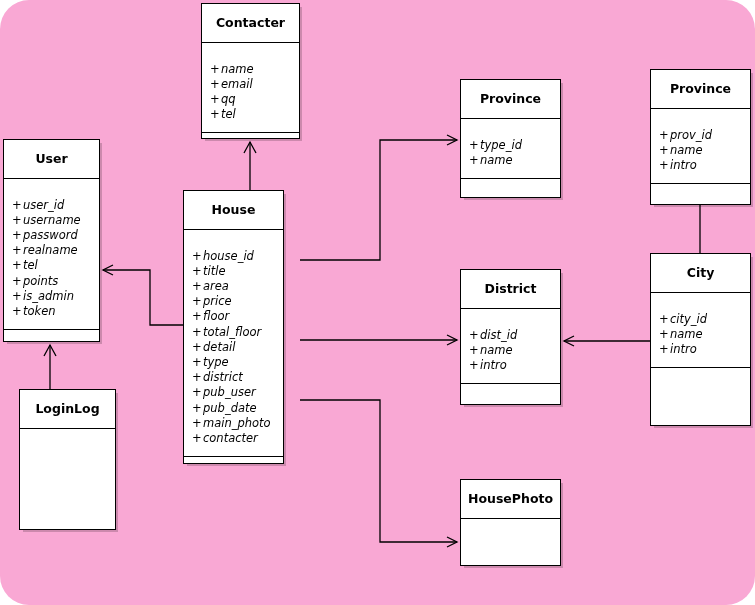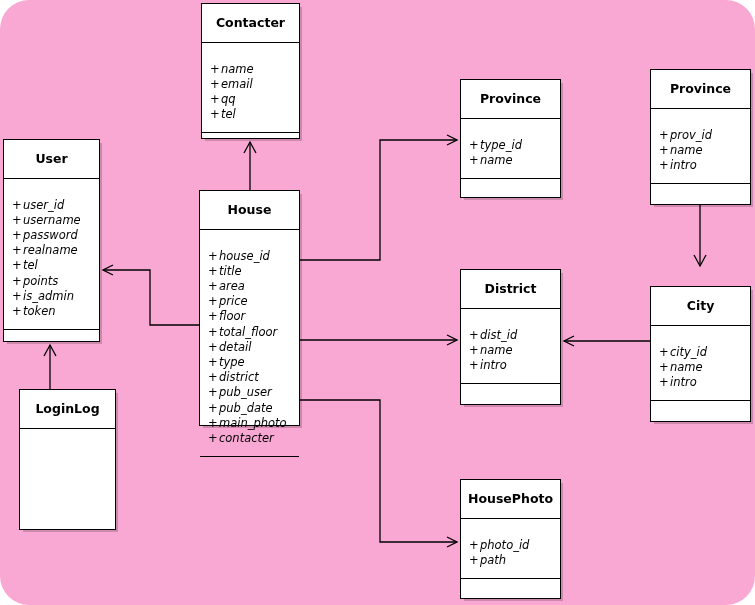--- a/index.html
+++ b/index.html
@@ -119,21 +119,21 @@
           <div class="uml-attr"><span class="vis">+</span>username</div>
           <div class="uml-attr"><span class="vis">+</span>password</div>
           <div class="uml-attr"><span class="vis">+</span>realname</div>
           <div class="uml-attr"><span class="vis">+</span>tel</div>
           <div class="uml-attr"><span class="vis">+</span>points</div>
           <div class="uml-attr"><span class="vis">+</span>is_admin</div>
           <div class="uml-attr"><span class="vis">+</span>token</div>
         </div>
         <div class="uml-methods"></div>
       </div>
-      <div class="uml-class" style="left: 199px; top: 190px; width: 101px; height: 236px;">
+      <div class="uml-class" style="left: 183px; top: 190px; width: 101px; height: 274px;">
         <div class="uml-title">House</div>
         <div class="uml-attrs">
           <div class="uml-attr"><span class="vis">+</span>house_id</div>
           <div class="uml-attr"><span class="vis">+</span>title</div>
           <div class="uml-attr"><span class="vis">+</span>area</div>
           <div class="uml-attr"><span class="vis">+</span>price</div>
           <div class="uml-attr"><span class="vis">+</span>floor</div>
           <div class="uml-attr"><span class="vis">+</span>total_floor</div>
           <div class="uml-attr"><span class="vis">+</span>detail</div>
           <div class="uml-attr"><span class="vis">+</span>type</div>
@@ -159,38 +159,34 @@
       </div>
       <div class="uml-class" style="left: 460px; top: 269px; width: 101px; height: 136px;">
         <div class="uml-title">District</div>
         <div class="uml-attrs">
           <div class="uml-attr"><span class="vis">+</span>dist_id</div>
           <div class="uml-attr"><span class="vis">+</span>name</div>
           <div class="uml-attr"><span class="vis">+</span>intro</div>
         </div>
         <div class="uml-methods"></div>
       </div>
-      <div class="uml-class" style="left: 460px; top: 479px; width: 101px; height: 120px;">
+      <div class="uml-class" style="left: 460px; top: 479px; width: 101px; height: 87px;">
         <div class="uml-title">HousePhoto</div>
-        <div class="uml-attrs">
-          <div class="uml-attr"><span class="vis">+</span>photo_id</div>
-          <div class="uml-attr"><span class="vis">+</span>path</div>
-        </div>
         <div class="uml-methods"></div>
       </div>
       <div class="uml-class" style="left: 650px; top: 69px; width: 101px; height: 136px;">
         <div class="uml-title">Province</div>
         <div class="uml-attrs">
           <div class="uml-attr"><span class="vis">+</span>prov_id</div>
           <div class="uml-attr"><span class="vis">+</span>name</div>
           <div class="uml-attr"><span class="vis">+</span>intro</div>
         </div>
         <div class="uml-methods"></div>
       </div>
-      <div class="uml-class" style="left: 650px; top: 286px; width: 101px; height: 136px;">
+      <div class="uml-class" style="left: 650px; top: 253px; width: 101px; height: 173px;">
         <div class="uml-title">City</div>
         <div class="uml-attrs">
           <div class="uml-attr"><span class="vis">+</span>city_id</div>
           <div class="uml-attr"><span class="vis">+</span>name</div>
           <div class="uml-attr"><span class="vis">+</span>intro</div>
         </div>
         <div class="uml-methods"></div>
       </div>
     </div>
 

